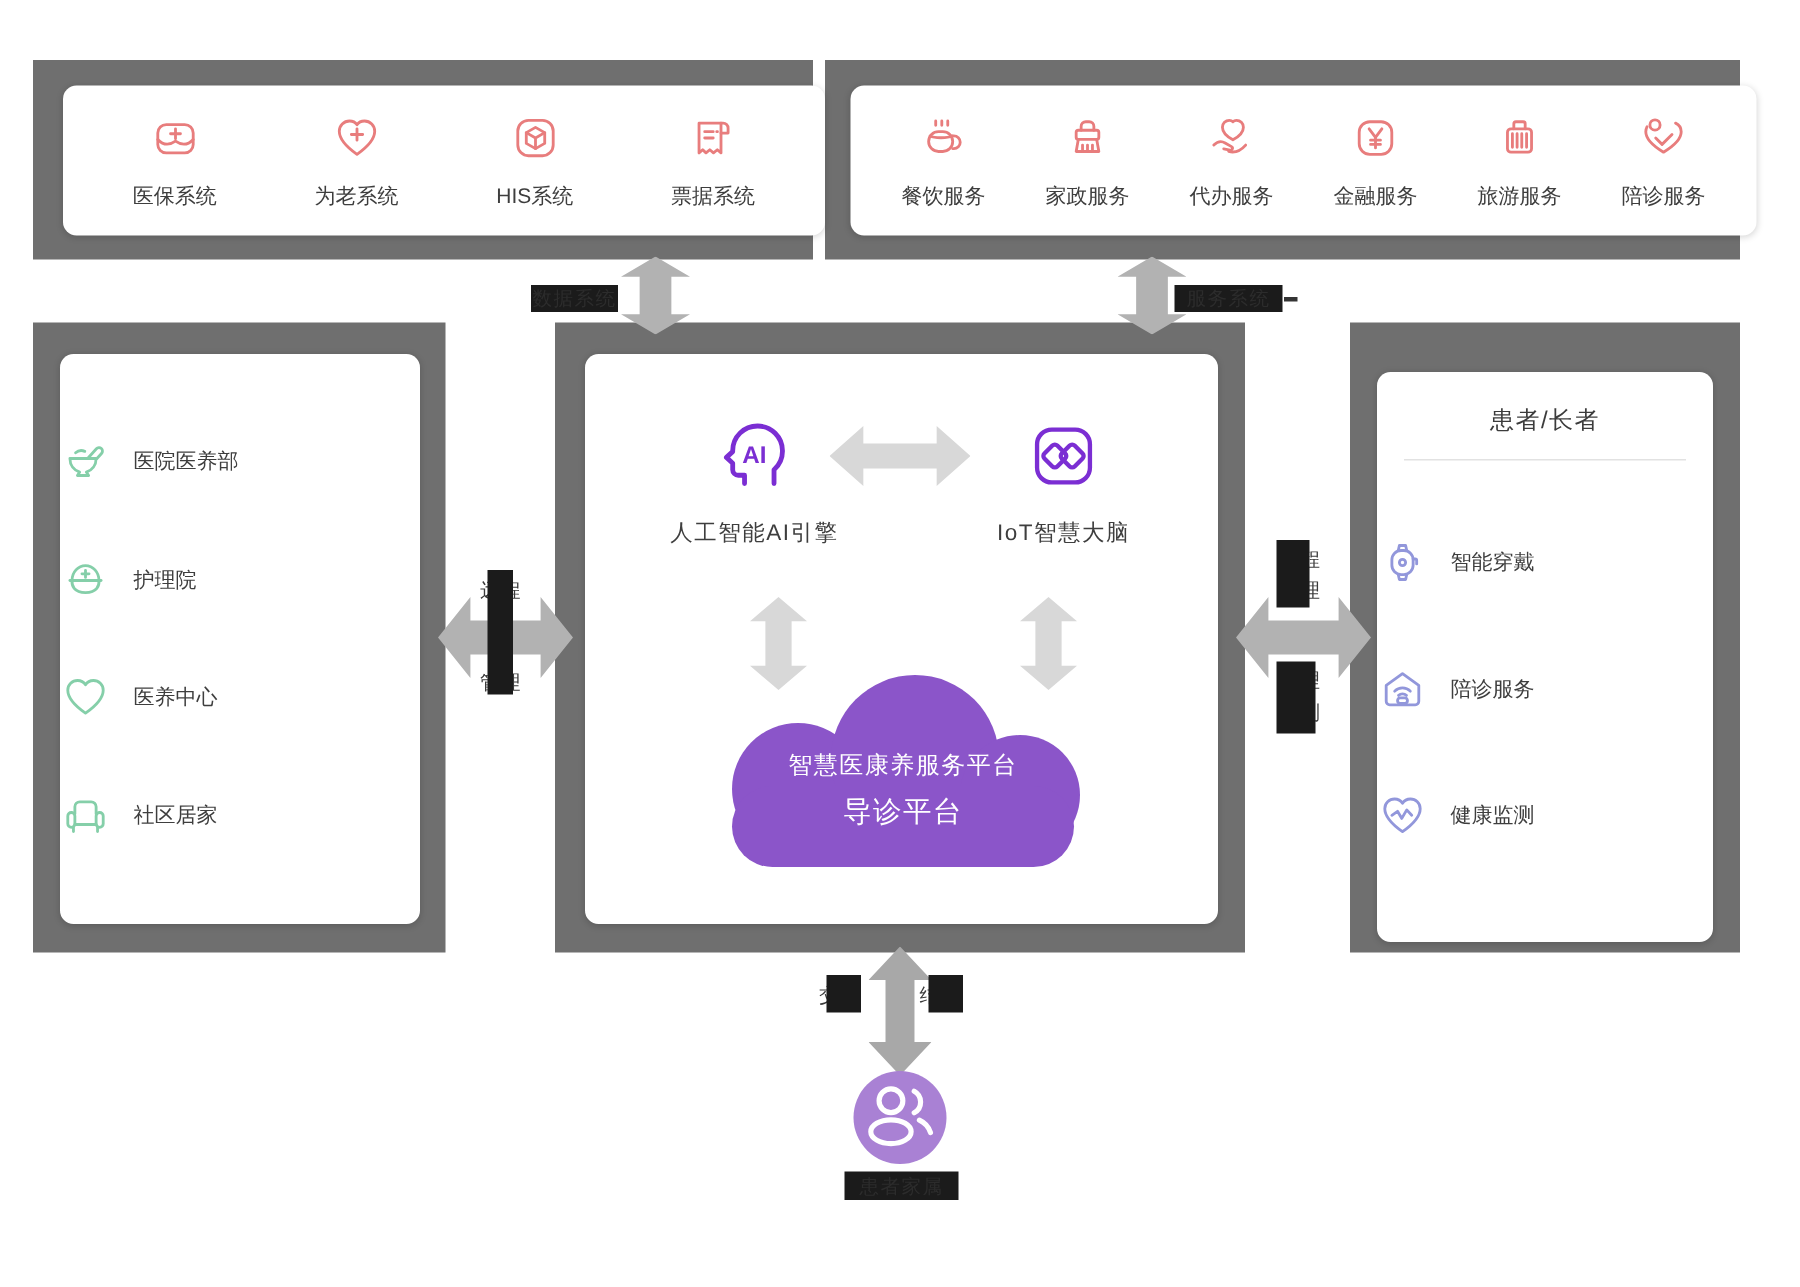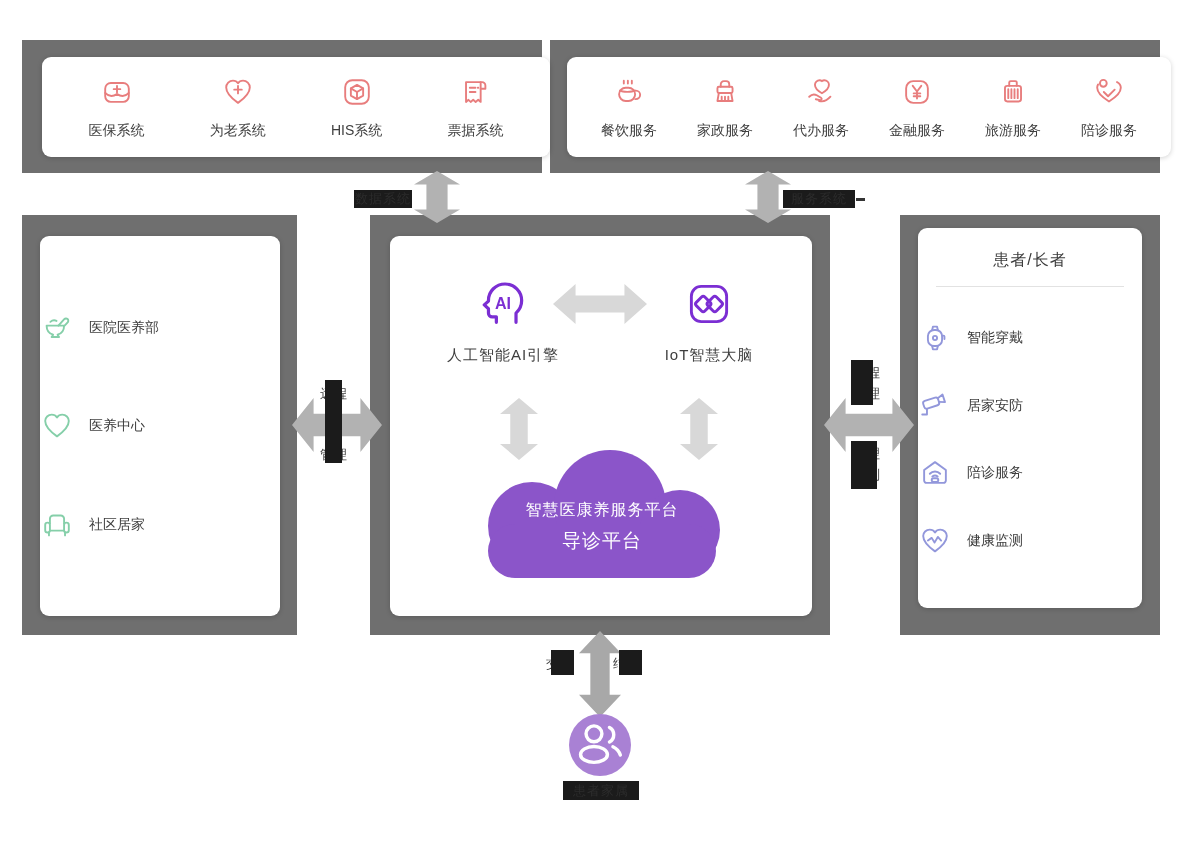--- a/index.html
+++ b/index.html
@@ -179,65 +179,64 @@
               <path d="M7 15.5h18.5c0 4.8-2.9 8.3-6.9 9.6l1.6 2.4H12.3l1.6-2.4C9.9 23.8 7 20.3 7 15.5z"></path>
               <path d="M19.5 15.5l6.2-6.8c.9-1 2.5-1.1 3.5-.2s1 2.5.1 3.5l-3.2 3.5"></path>
               <path d="M11 11.5c1.8-1.6 4.4-2 6.5-1"></path>
             </svg>
           </span>
           <span class="label">医院医养部</span>
         </div>
         <div class="item">
           <span class="icon" style="width: 34px; height: 34px;">
             <svg viewBox="0 0 36 36" fill="none" stroke="currentColor" stroke-width="2" stroke-linecap="round" stroke-linejoin="round" style="width:100%;height:100%;">
+              <path d="M8.5 18c0-6 4.3-10.5 9.5-10.5S27.5 12 27.5 18"></path>
+              <path d="M7 18h22"></path>
+              <path d="M8.5 18c-.3 3.5 1.2 8.5 9.5 8.5s9.8-5 9.5-8.5"></path>
+              <path d="M18 10.8v5M15.5 13.3h5"></path>
+            </svg>
+          </span>
+          <span class="label">护理院</span>
+        </div>
+        <div class="item">
+          <span class="icon" style="width: 34px; height: 34px;">
+            <svg viewBox="0 0 36 36" fill="none" stroke="currentColor" stroke-width="2" stroke-linecap="round" stroke-linejoin="round" style="width:100%;height:100%;">
               <path d="M18 29C9.5 23 5.5 18 5.5 12.8 5.5 9 8.6 6 12.4 6c2.3 0 4.4 1.1 5.6 3 1.2-1.9 3.3-3 5.6-3 3.8 0 6.9 3 6.9 6.8C30.5 18 26.5 23 18 29z"></path>
             </svg>
           </span>
           <span class="label">医养中心</span>
         </div>
         <div class="item">
           <span class="icon" style="width: 34px; height: 34px;">
             <svg viewBox="0 0 36 36" fill="none" stroke="currentColor" stroke-width="2" stroke-linecap="round" stroke-linejoin="round" style="width:100%;height:100%;">
               <path d="M10.5 16.5v-5A3.5 3.5 0 0 1 14 8h8a3.5 3.5 0 0 1 3.5 3.5v5"></path>
               <rect x="5.5" y="15.5" width="5" height="10.5" rx="2.5"></rect>
               <rect x="25.5" y="15.5" width="5" height="10.5" rx="2.5"></rect>
               <path d="M10.5 24h15M9.5 26v3M26.5 26v3"></path>
             </svg>
           </span>
           <span class="label">社区居家</span>
         </div>
       </div>
   </div>
 
   <div class="frame" style="left:900px;top:215px;width:260px;height:420px;"></div>
-  <div class="card purple-icons" style="left:918px;top:228px;width:224px;height:380px;display:flex;flex-direction:column;">
+  <div class="card purple-icons" style="left:918px;top:248px;width:224px;height:380px;display:flex;flex-direction:column;">
     <div class="panel-title">患者/长者</div>
     <div class="divider"></div>
     <div class="col-items" style="flex:1;padding-bottom:16px;">
         <div class="item">
           <span class="icon" style="width: 34px; height: 34px;">
             <svg viewBox="0 0 36 36" fill="none" stroke="currentColor" stroke-width="2" stroke-linecap="round" stroke-linejoin="round" style="width:100%;height:100%;">
               <rect x="10.5" y="9.5" width="15" height="17" rx="6.5"></rect>
               <circle cx="18" cy="18" r="2.2"></circle>
               <path d="M15 9.5l.8-3.5h4.4l.8 3.5M15 26.5l.8 3.5h4.4l.8-3.5M25.5 15.5h1.5a1 1 0 0 1 1 1v2.5"></path>
             </svg>
           </span>
           <span class="label">智能穿戴</span>
-        </div>
-        <div class="item">
-          <span class="icon" style="width: 34px; height: 34px;">
-            <svg viewBox="0 0 36 36" fill="none" stroke="currentColor" stroke-width="2" stroke-linecap="round" stroke-linejoin="round" style="width:100%;height:100%;">
-              <g transform="rotate(-18 16 14)">
-                <rect x="5.5" y="10" width="16.5" height="8.5" rx="2.5"></rect>
-                <path d="M22 11.5l6-2.2v8.5l-6-2.2"></path>
-              </g>
-              <path d="M9.5 21.5V27H4.5"></path>
-            </svg>
-          </span>
-          <span class="label">居家安防</span>
         </div>
         <div class="item">
           <span class="icon" style="width: 34px; height: 34px;">
             <svg viewBox="0 0 36 36" fill="none" stroke="currentColor" stroke-width="2" stroke-linecap="round" stroke-linejoin="round" style="width:100%;height:100%;">
               <path d="M18 6.5l11.5 8.3V26a2.5 2.5 0 0 1-2.5 2.5H9A2.5 2.5 0 0 1 6.5 26V14.8z"></path>
               <path d="M12.5 18.8a7.6 7.6 0 0 1 11 0M15.2 21.8a4.3 4.3 0 0 1 5.6 0"></path>
               <rect x="14.5" y="23.5" width="7" height="4" rx="2"></rect>
             </svg>
           </span>
           <span class="label">陪诊服务</span>

